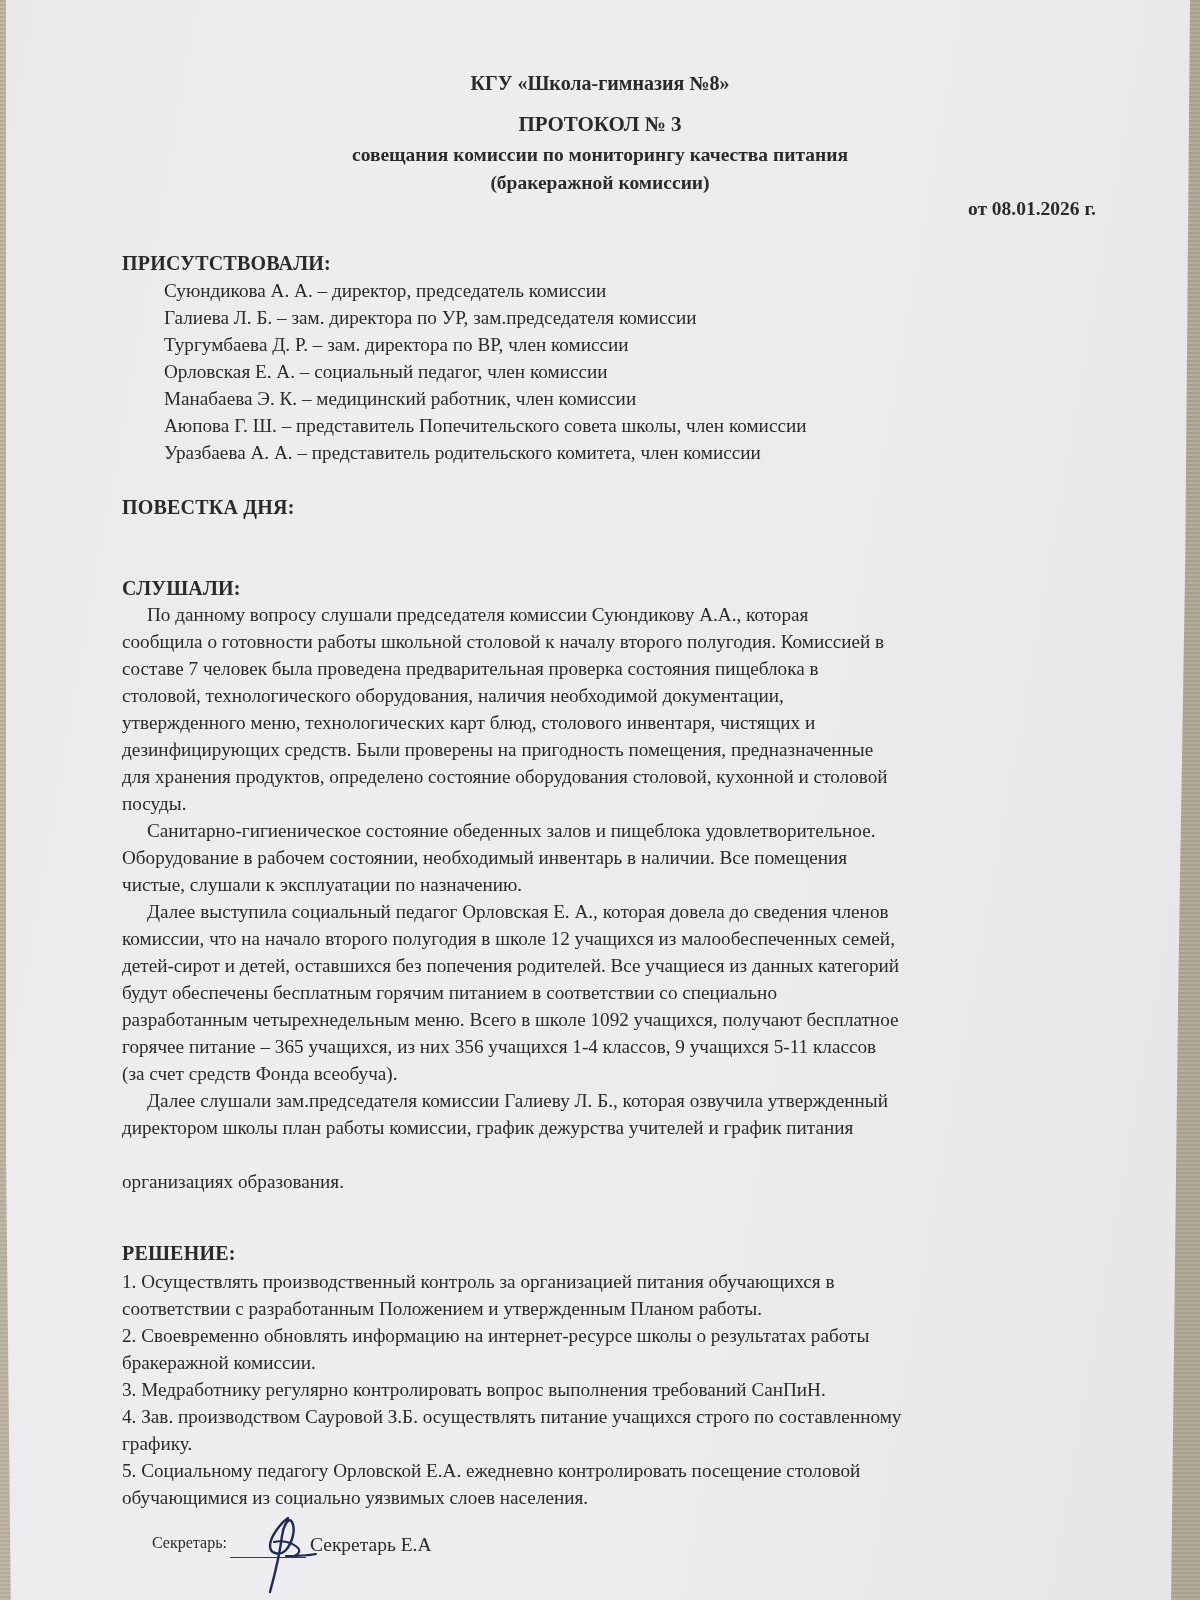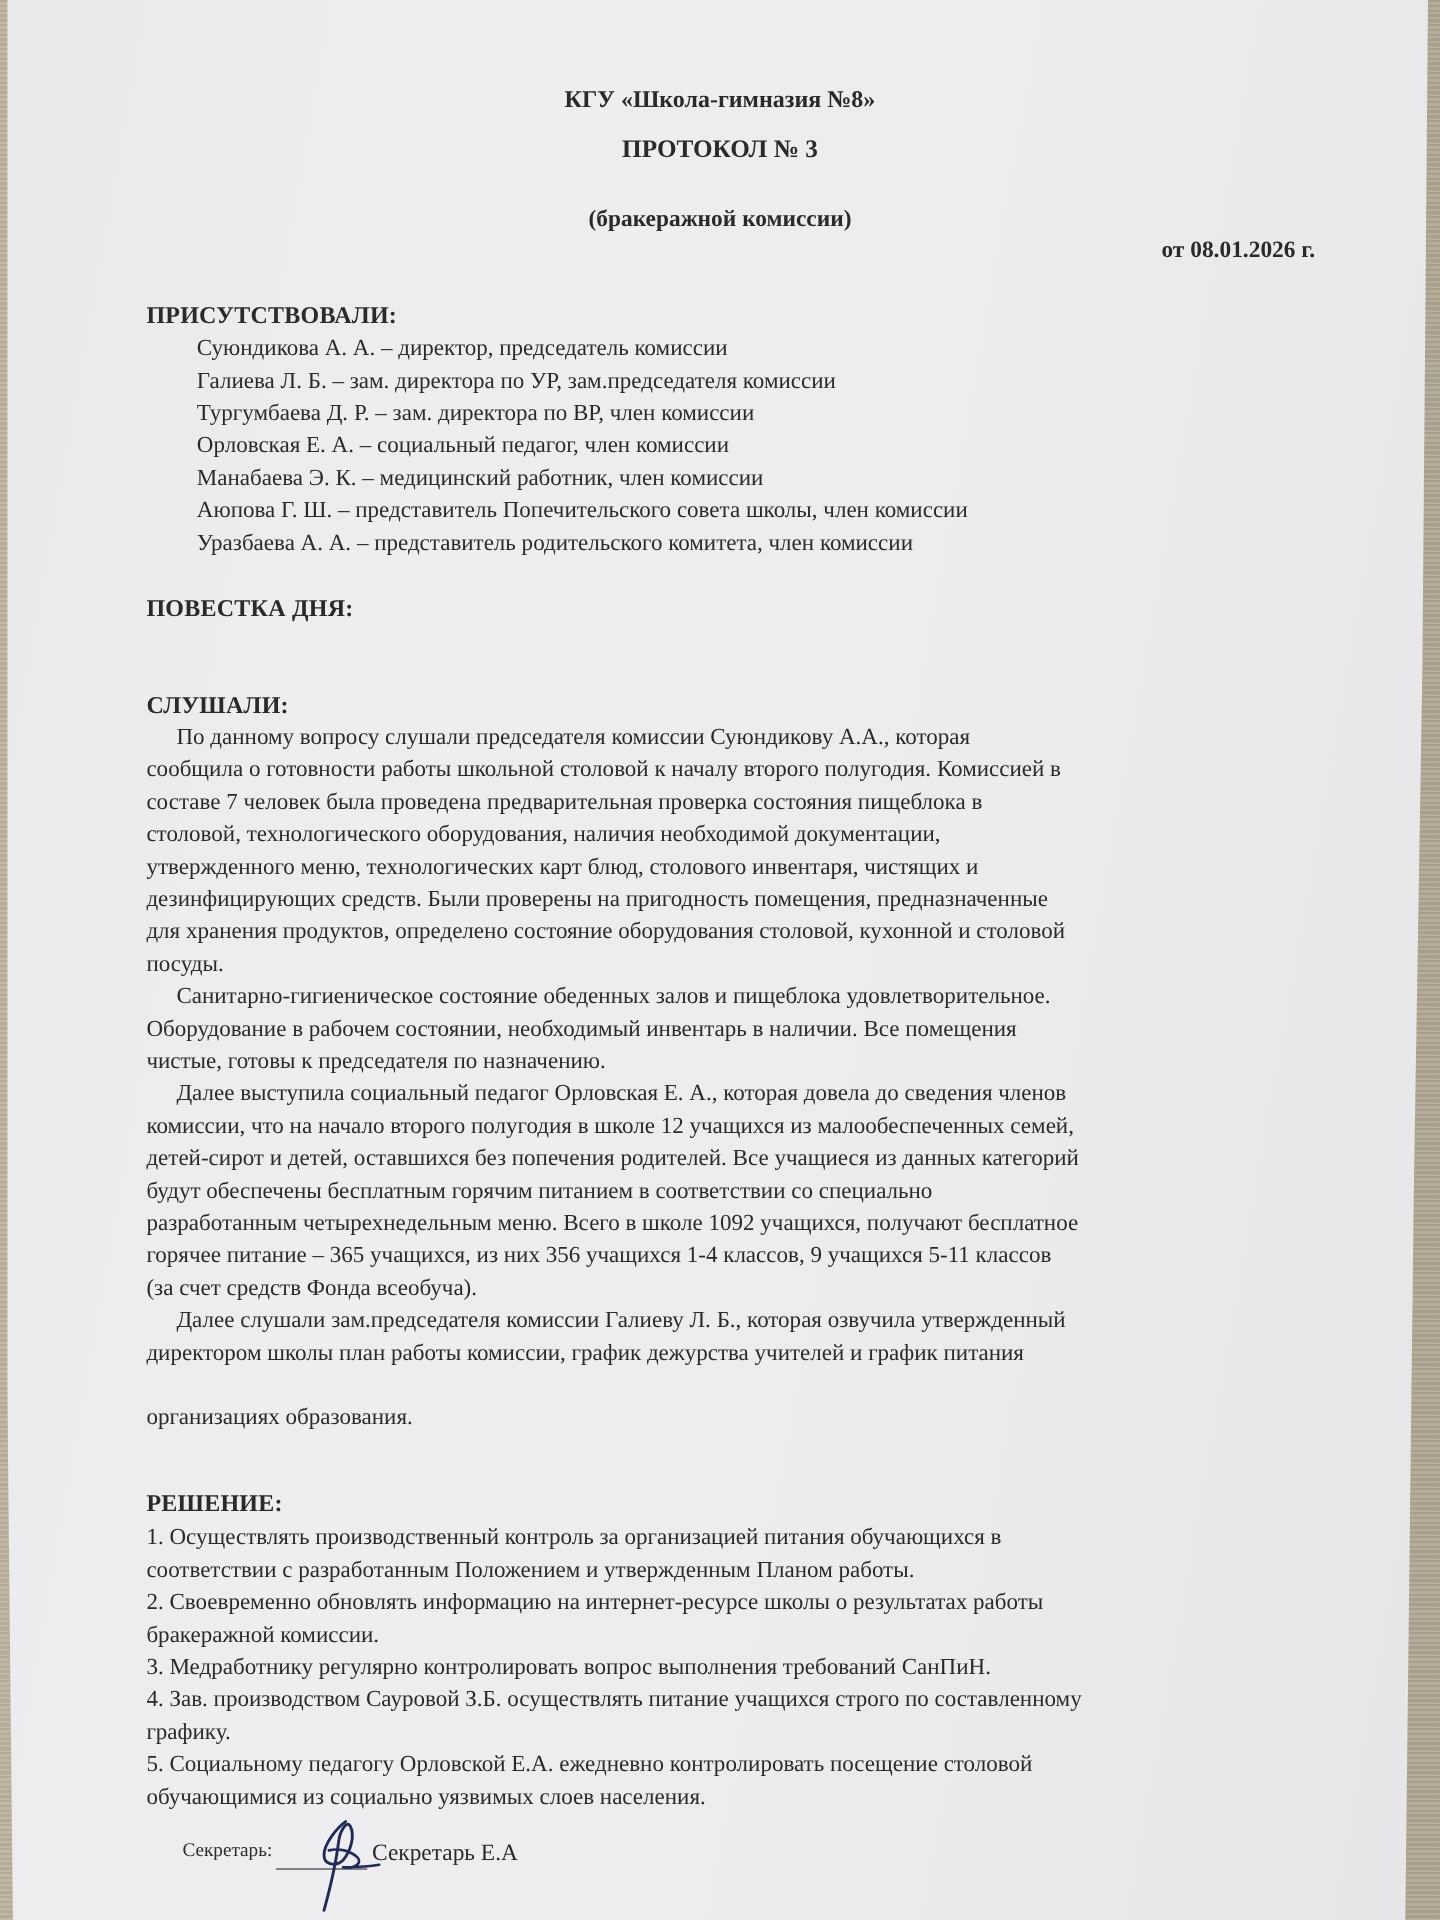--- a/index.html
+++ b/index.html
@@ -47,20 +47,21 @@
 </style>
 </head>
 <body>
 
 <div class="table-bg"></div>
 <div class="paper"></div>
 
 <div class="content">
   <div class="center t-school">КГУ «Школа-гимназия №8»</div>
   <div class="center t-protocol">ПРОТОКОЛ № 3</div>
+  <div class="center t-sub1">совещания комиссии по мониторингу качества питания</div>
   <div class="center t-sub2">(бракеражной комиссии)</div>
   <div class="t-date">от 08.01.2026 г.</div>
 
   <div class="heading" style="top:252px">ПРИСУТСТВОВАЛИ:</div>
   <div class="line indent-list" style="top:280px">Суюндикова А. А. – директор, председатель комиссии</div>
   <div class="line indent-list" style="top:307px">Галиева Л. Б. – зам. директора по УР, зам.председателя комиссии</div>
   <div class="line indent-list" style="top:334px">Тургумбаева Д. Р. – зам. директора по ВР, член комиссии</div>
   <div class="line indent-list" style="top:361px">Орловская Е. А. – социальный педагог, член комиссии</div>
   <div class="line indent-list" style="top:388px">Манабаева Э. К. – медицинский работник, член комиссии</div>
   <div class="line indent-list" style="top:415px">Аюпова Г. Ш. – представитель Попечительского совета школы, член комиссии</div>
@@ -72,21 +73,21 @@
   <div class="line para-first" style="top:604px">По данному вопросу слушали председателя комиссии Суюндикову А.А., которая</div>
   <div class="line plain" style="top:631px">сообщила о готовности работы школьной столовой к началу второго полугодия. Комиссией в</div>
   <div class="line plain" style="top:658px">составе 7 человек была проведена предварительная проверка состояния пищеблока в</div>
   <div class="line plain" style="top:685px">столовой, технологического оборудования, наличия необходимой документации,</div>
   <div class="line plain" style="top:712px">утвержденного меню, технологических карт блюд, столового инвентаря, чистящих и</div>
   <div class="line plain" style="top:739px">дезинфицирующих средств. Были проверены на пригодность помещения, предназначенные</div>
   <div class="line plain" style="top:766px">для хранения продуктов, определено состояние оборудования столовой, кухонной и столовой</div>
   <div class="line plain" style="top:793px">посуды.</div>
   <div class="line para-first" style="top:820px">Санитарно-гигиеническое состояние обеденных залов и пищеблока удовлетворительное.</div>
   <div class="line plain" style="top:847px">Оборудование в рабочем состоянии, необходимый инвентарь в наличии. Все помещения</div>
-  <div class="line plain" style="top:874px">чистые, готовы к председателя по назначению.</div>
+  <div class="line plain" style="top:874px">чистые, слушали к эксплуатации по назначению.</div>
   <div class="line para-first" style="top:901px">Далее выступила социальный педагог Орловская Е. А., которая довела до сведения членов</div>
   <div class="line plain" style="top:928px">комиссии, что на начало второго полугодия в школе 12 учащихся из малообеспеченных семей,</div>
   <div class="line plain" style="top:955px">детей-сирот и детей, оставшихся без попечения родителей. Все учащиеся из данных категорий</div>
   <div class="line plain" style="top:982px">будут обеспечены бесплатным горячим питанием в соответствии со специально</div>
   <div class="line plain" style="top:1009px">разработанным четырехнедельным меню. Всего в школе 1092 учащихся, получают бесплатное</div>
   <div class="line plain" style="top:1036px">горячее питание – 365 учащихся, из них 356 учащихся 1-4 классов, 9 учащихся 5-11 классов</div>
   <div class="line plain" style="top:1063px">(за счет средств Фонда всеобуча).</div>
   <div class="line para-first" style="top:1090px">Далее слушали зам.председателя комиссии Галиеву Л. Б., которая озвучила утвержденный</div>
   <div class="line plain" style="top:1117px">директором школы план работы комиссии, график дежурства учителей и график питания</div>
   <div class="line plain" style="top:1171px">организациях образования.</div>

